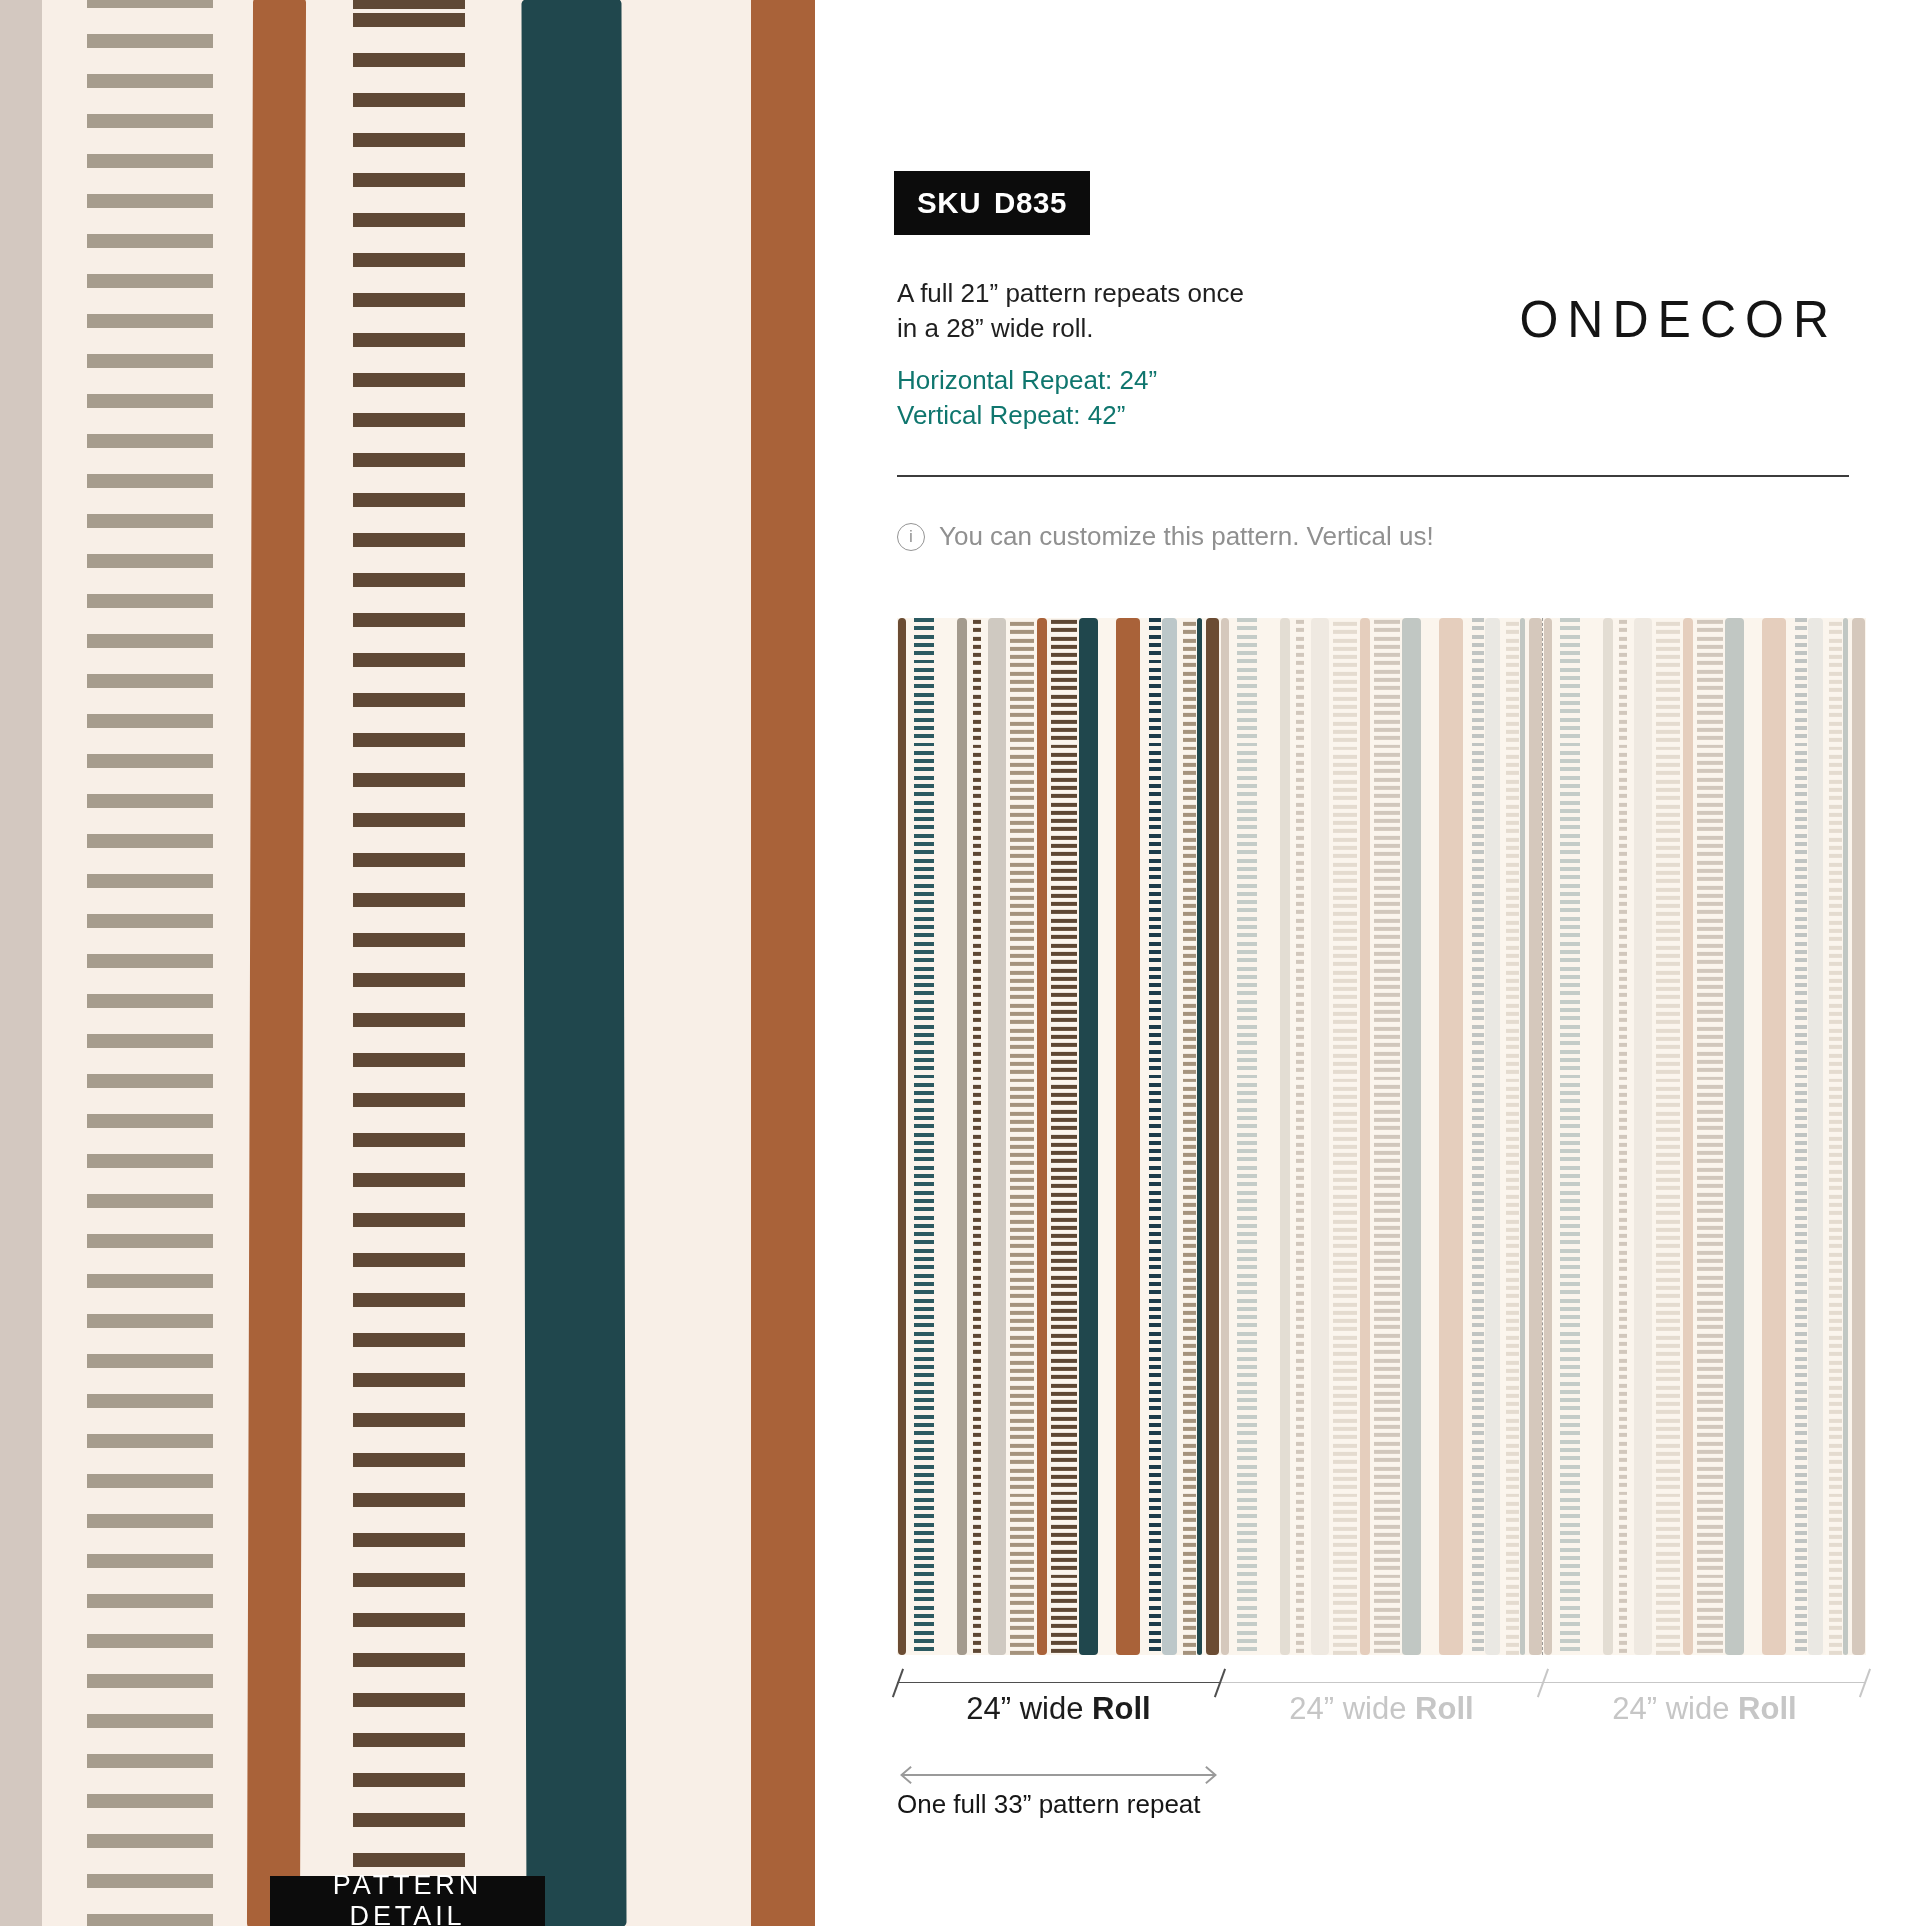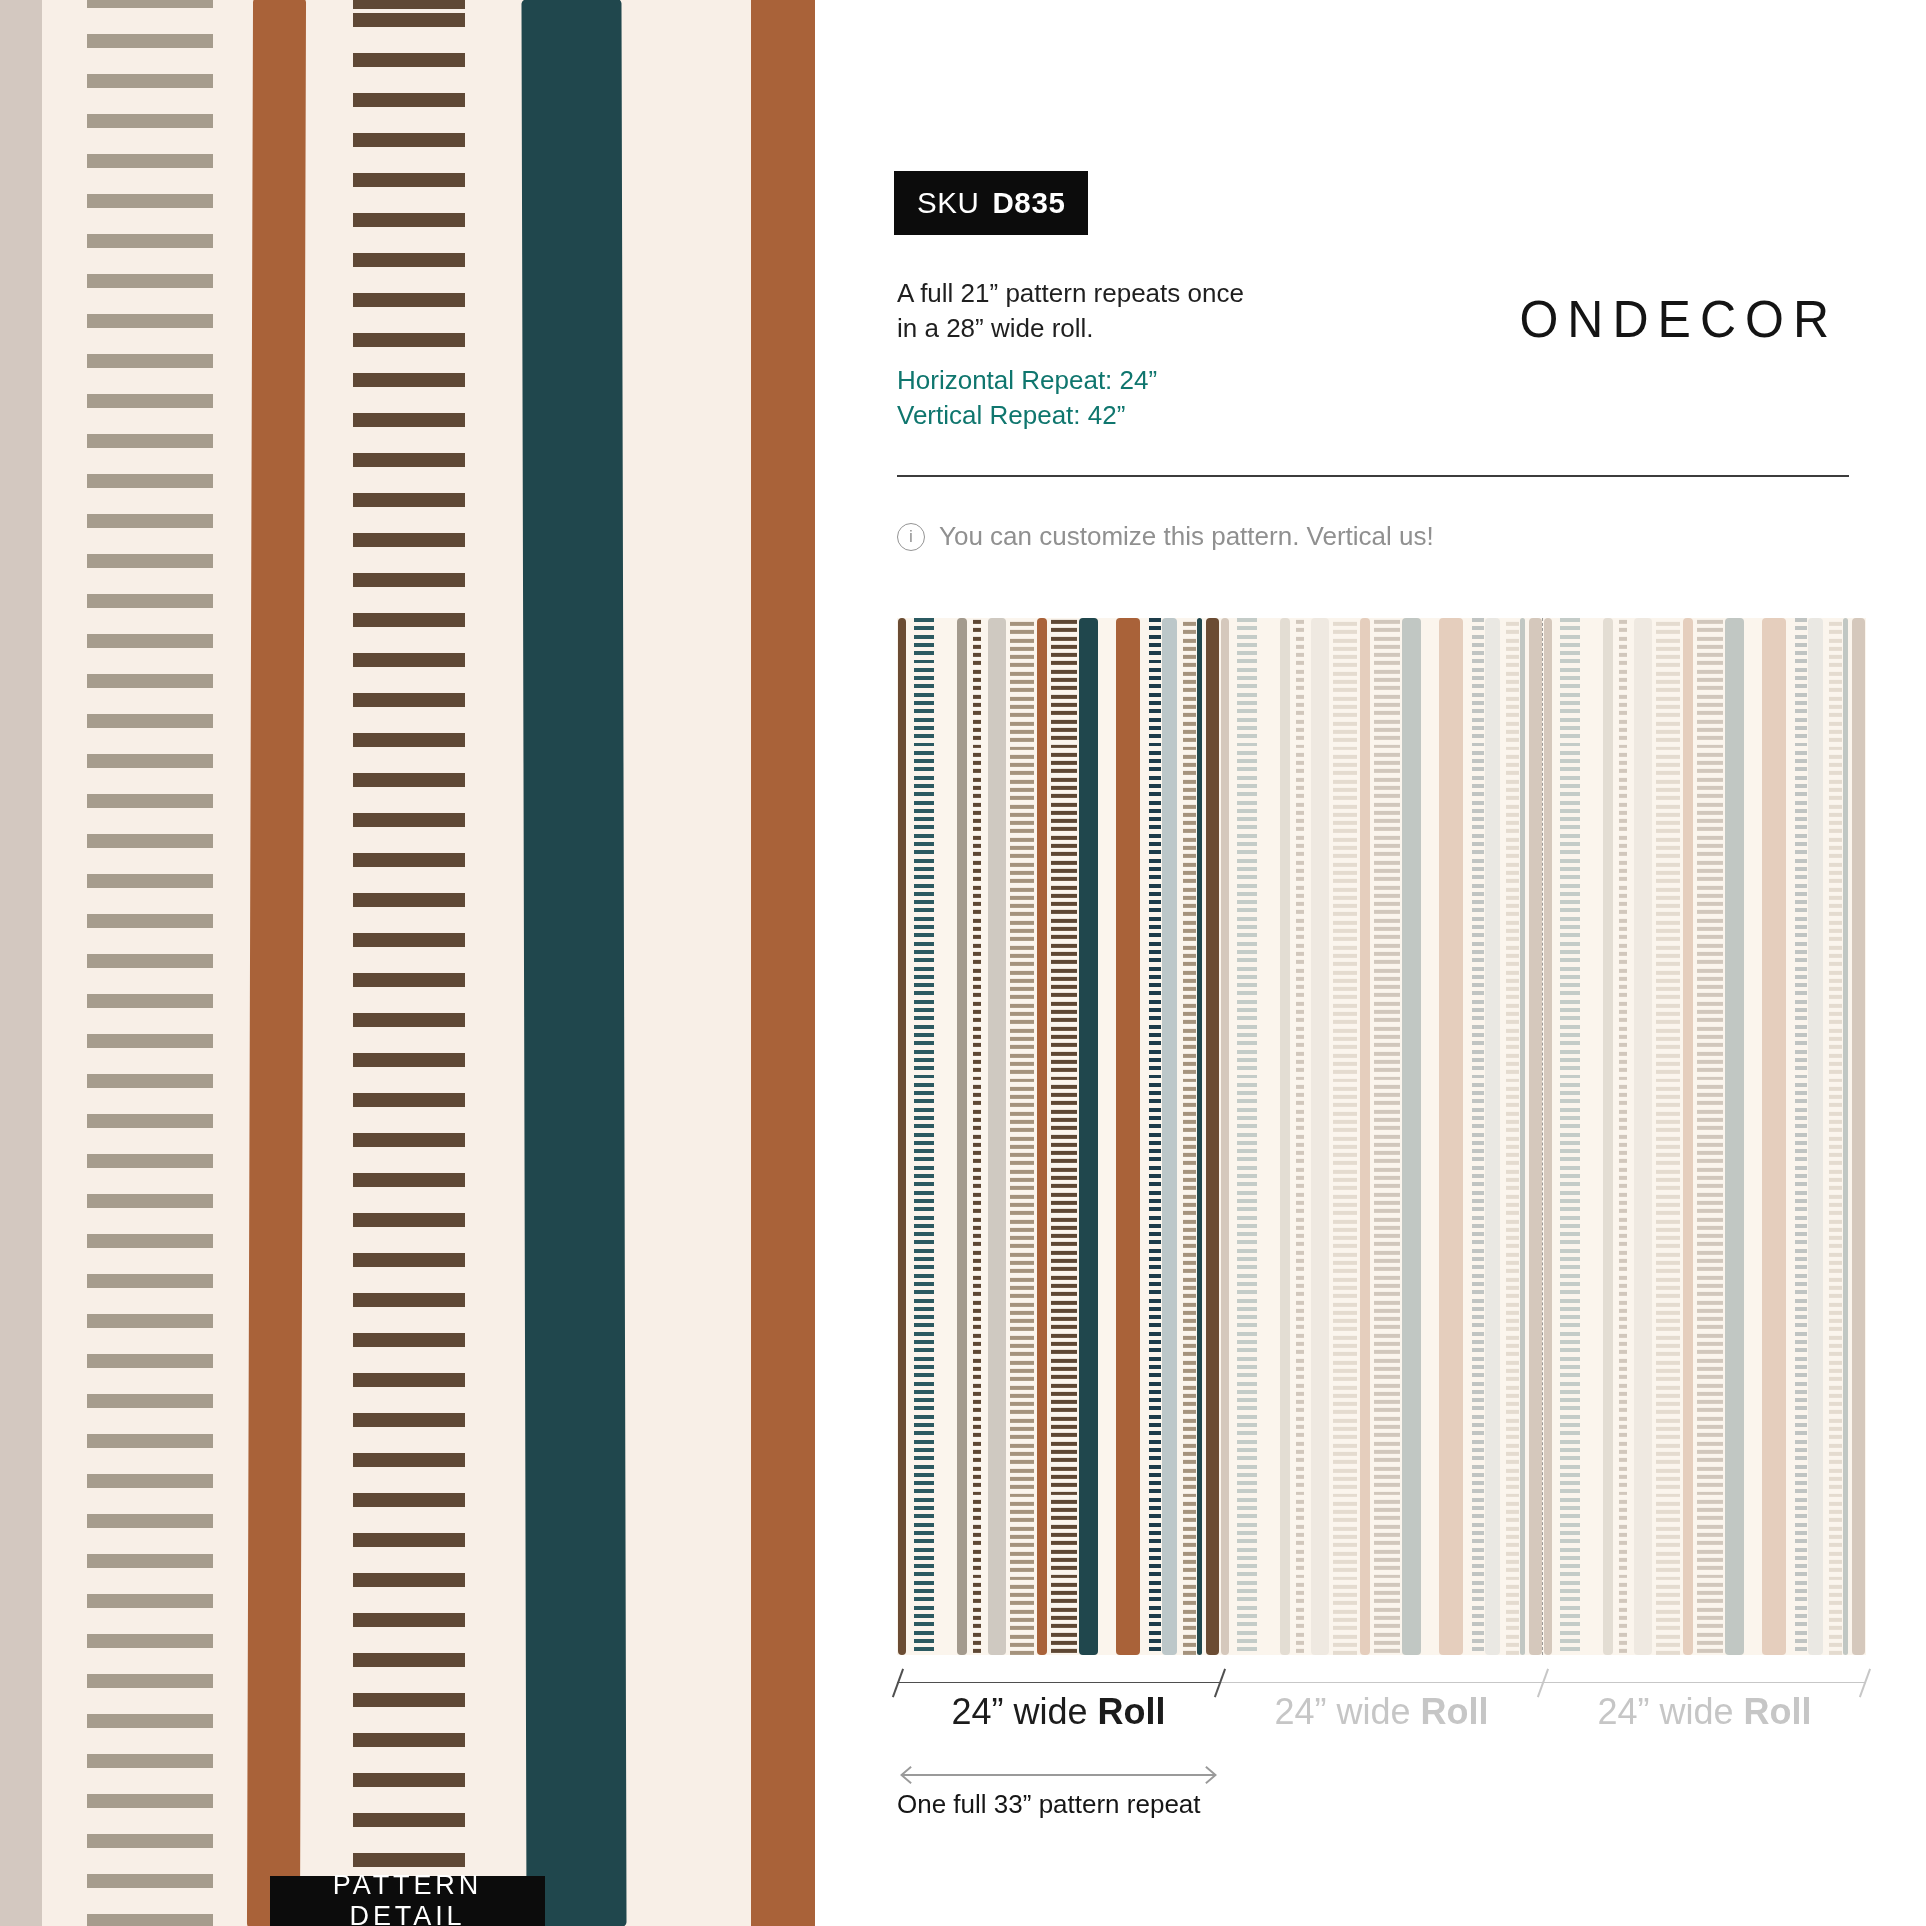--- a/index.html
+++ b/index.html
@@ -24,21 +24,21 @@
   .lp-rust2{left:751px;width:64px;background:#a96239;}
   .pattern-detail-tag{
     position:absolute;left:270px;top:1876px;width:275px;height:50px;background:#0c0c0c;
     color:#ffffff;font-size:27px;letter-spacing:3.9px;display:flex;align-items:center;justify-content:center;text-align:center;
   }
   
   .sku-box{
     position:absolute;left:894px;top:171px;height:64px;padding:0 23px;background:#0c0c0c;
     display:flex;align-items:center;gap:13px;color:#fff;font-size:29.5px;letter-spacing:0.6px;
   }
-  .sku-box .sku-label{font-weight:400;}
+  .sku-box .sku-label{font-weight:700;}
   .sku-box .sku-value{font-weight:700;}
   .desc{position:absolute;left:897px;top:276px;font-size:26px;line-height:35px;color:#1f1f1f;}
   .repeats{position:absolute;left:897px;top:363px;font-size:26px;line-height:35px;font-weight:500;color:#0f766e;}
   .logo{
     position:absolute;left:1491px;top:290px;width:347px;text-align:right;
     font-size:50px;font-weight:400;letter-spacing:9px;color:#141414;white-space:nowrap;
     transform:scaleY(1.05);
   }
   .divider{position:absolute;left:897px;top:475px;width:952px;height:1.9px;background:#3c3c3c;}
   .note-row{position:absolute;left:897px;top:521px;display:flex;align-items:center;gap:14px;color:#909090;}
@@ -82,21 +82,21 @@
   .p15{left:309px; width:13px;}
   
   .measure{position:absolute;left:897px;top:1668px;width:969px;height:31px;}
   .m-line{position:absolute;top:13.5px;height:1.9px;}
   .m-line.dark{background:#4f4f4f;}
   .m-line.light{background:#c7c7c7;}
   .m-tick{position:absolute;top:0;width:1.9px;height:29.5px;transform:translateX(-50%) rotate(20deg);}
   .m-tick.dark{background:#4f4f4f;}
   .m-tick.light{background:#c7c7c7;}
   .roll-labels{position:absolute;left:897px;top:1691px;width:969px;display:flex;}
-  .roll-label{width:323px;text-align:center;font-size:36px;color:#c6c6c6;}
+  .roll-label{width:323px;text-align:center;font-size:31px;color:#c6c6c6;}
   .roll-label .b{font-weight:700;}
   .roll-label.first{color:#1c1c1c;}
   .repeat-arrow{position:absolute;left:897px;top:1762px;}
   .repeat-caption{position:absolute;left:897px;top:1789px;font-size:26px;color:#161616;}
 </style>
 </head>
 <body>
 
 <div class="left-panel">
   <div class="lp-strip"></div>

